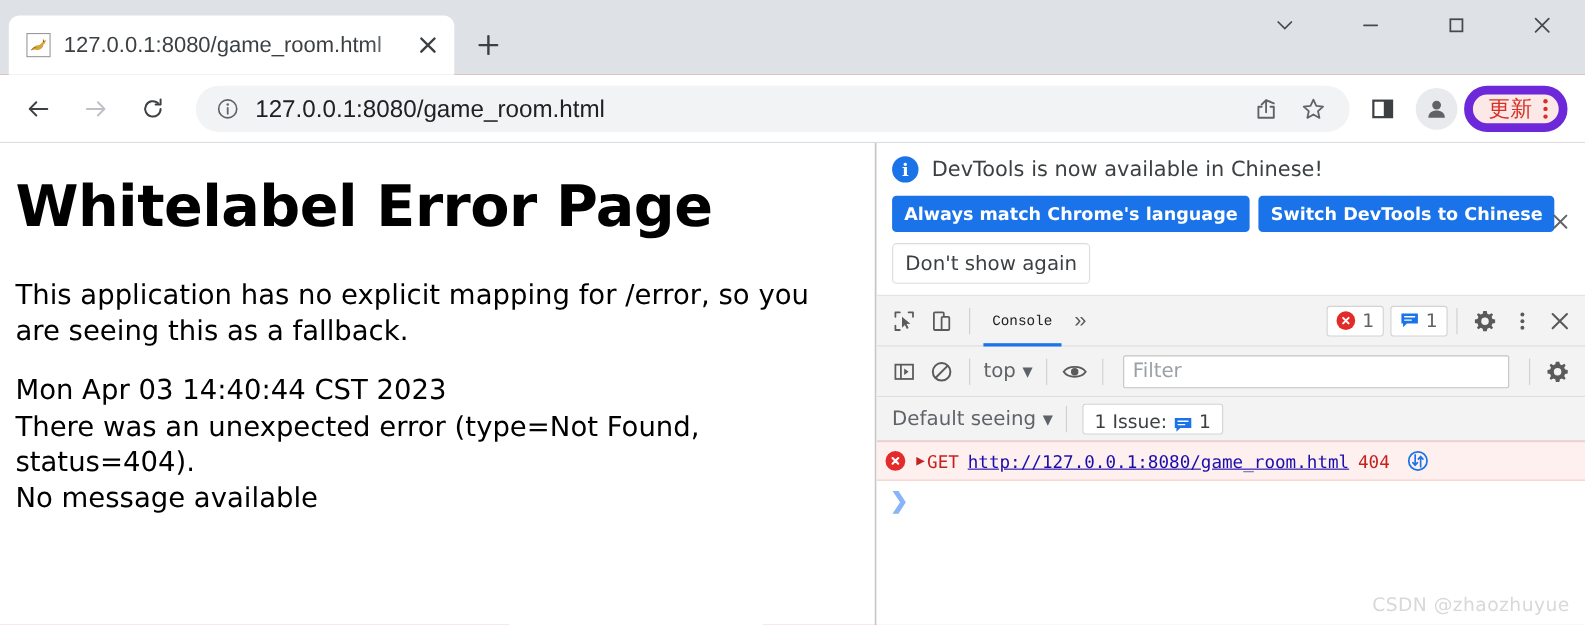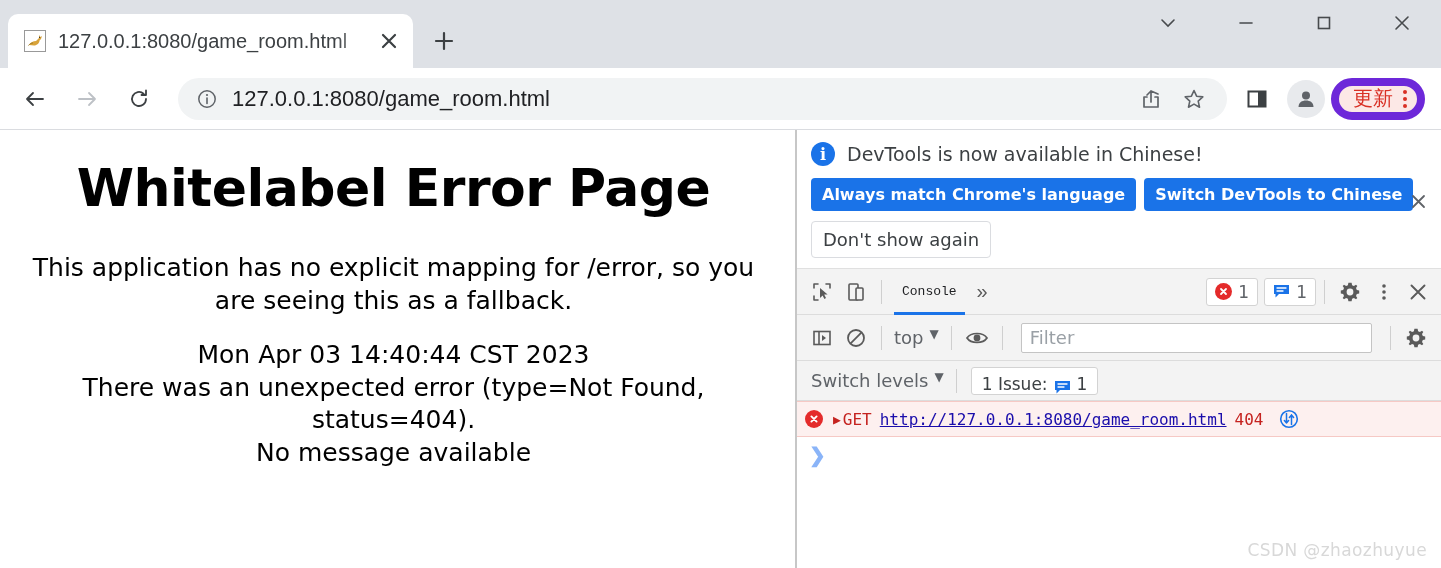--- a/index.html
+++ b/index.html
@@ -157,21 +157,20 @@
 
   
   .content { display: flex; height: 438px; background:#fff; }
 
   .page {
     width: 795px;
     background: #ffffff;
     padding: 14px 22px 0 14px;
     overflow: hidden;
     position: relative;
-    text-align: center;
   }
   .page h1 {
     font-family: "DejaVu Sans", sans-serif;
     font-size: 52px;
     font-weight: bold;
     margin: 14px 0 34px 0;
     color: #000;
     letter-spacing: -0.5px;
   }
   .page p {
@@ -297,21 +296,21 @@
   .msg-bubble { width: 17px; height: 15px; position: relative; }
 
   .dt-console-toolbar {
     height: 46px;
     background: #f3f3f3;
     border-bottom: 1px solid #dcdcdc;
     display: flex; align-items: center;
     padding: 0 8px;
   }
   .ctx-select {
-    display:flex; 
+    display:flex; align-items:center;
     font-size: 18px; color: #5f6368;
     font-family: "DejaVu Sans", sans-serif;
     padding: 0 4px;
     flex: 0 0 auto;
   }
   .caret { margin-left: 6px; font-size: 12px; color:#5f6368; }
   .filter-input {
     flex: 1 1 auto;
     height: 30px;
     border: 1px solid #c4c4c4;
@@ -622,21 +621,21 @@
         <span class="dt-tool">
           <svg width="22" height="22" viewBox="0 0 22 22">
             <path d="M11 1.8 L12.6 1.8 L13.1 4.2 L14.9 5 L17 3.7 L18.3 5 L17 7.1 L17.8 8.9 L20.2 9.4 L20.2 11 L20.2 12.6 L17.8 13.1 L17 14.9 L18.3 17 L17 18.3 L14.9 17 L13.1 17.8 L12.6 20.2 L11 20.2 L9.4 20.2 L8.9 17.8 L7.1 17 L5 18.3 L3.7 17 L5 14.9 L4.2 13.1 L1.8 12.6 L1.8 11 L1.8 9.4 L4.2 8.9 L5 7.1 L3.7 5 L5 3.7 L7.1 5 L8.9 4.2 L9.4 1.8 Z" fill="#5a5a5a"></path>
             <circle cx="11" cy="11" r="3.4" fill="#f3f3f3"></circle>
           </svg>
         </span>
       </div>
 
       <div class="dt-levels">
         <span class="ctx-select">
-          <span>Switch levels</span>
+          <span>Default seeing</span>
           <span class="caret">▼</span>
         </span>
         <span class="vsep"></span>
         <span class="issues-chip">
           <span>1 Issue:</span>
           <span class="msg-bubble" style="margin:0 6px;">
             <svg width="17" height="15" viewBox="0 0 17 15">
               <path d="M1 1 H16 V10 H6 L2.5 13.5 V10 H1 Z" fill="#1a73e8"></path>
               <path d="M4 4 H13 M4 7 H10" stroke="#fff" stroke-width="1.3" stroke-linecap="round"></path>
             </svg>

